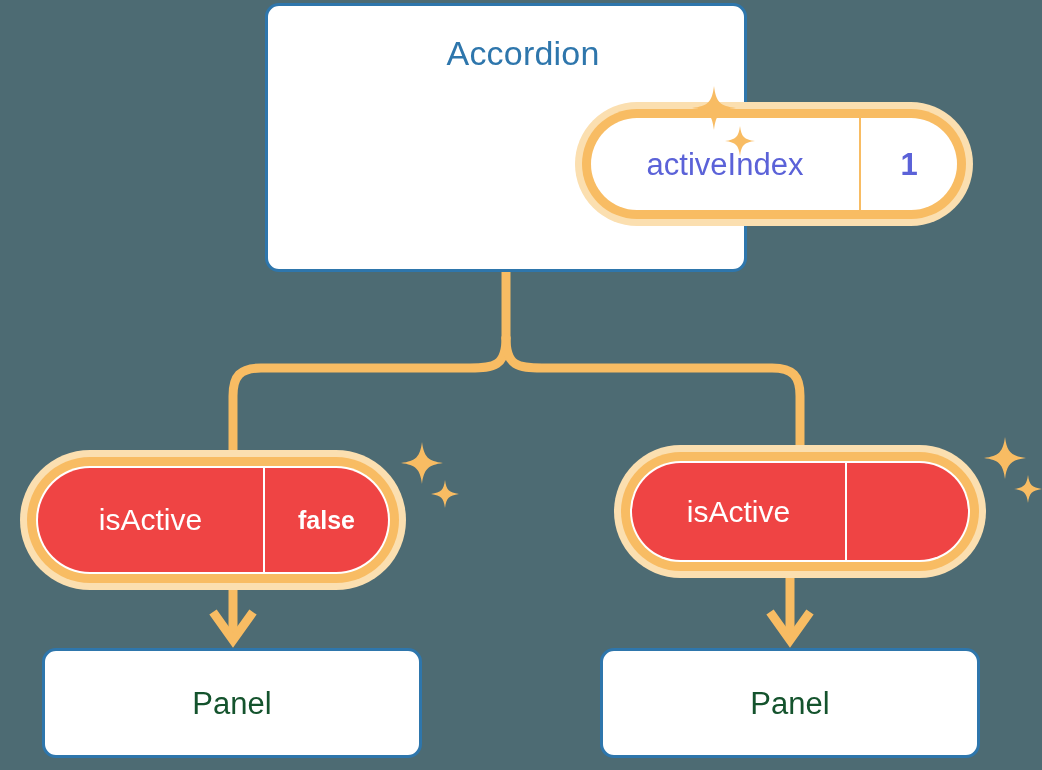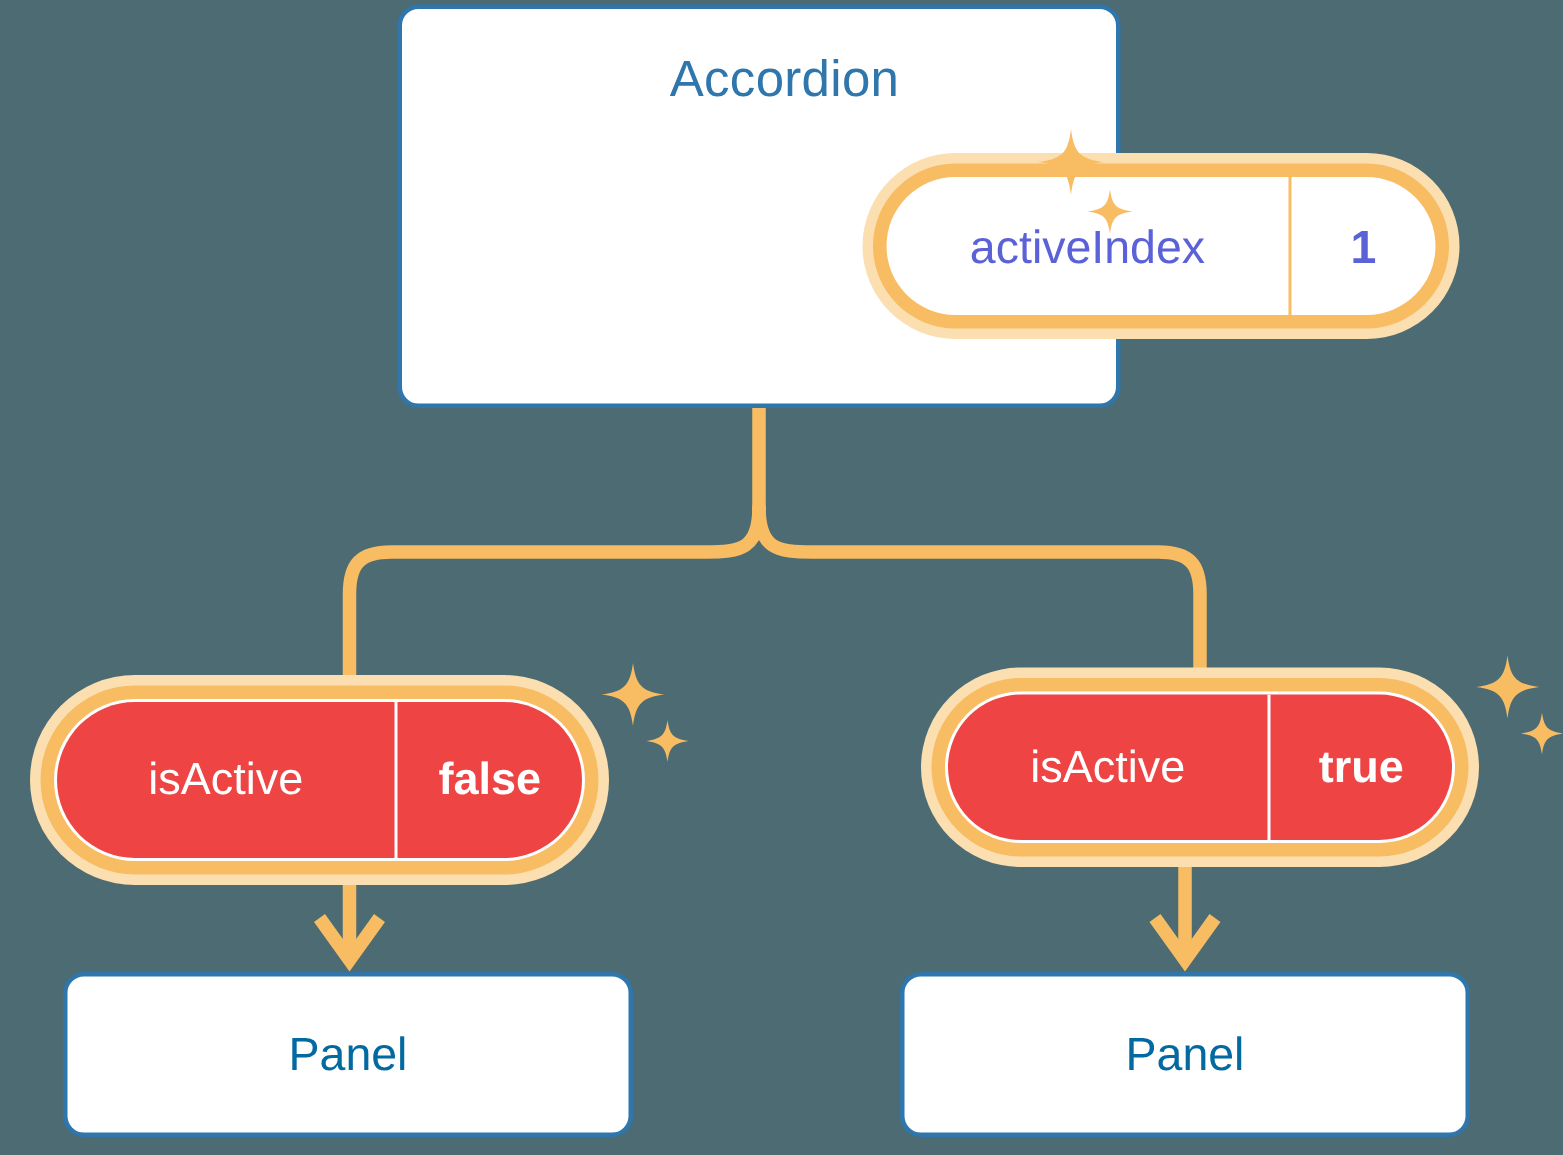--- a/index.html
+++ b/index.html
@@ -117,21 +117,21 @@
   .pill--filled .pill-key {
     flex: 0 0 auto;
     color: #ffffff;
     font-size: 30px;
     font-weight: 400;
     border-right: 2px solid #ffffff;
   }
   .pill--filled .pill-val {
     flex: 1 1 auto;
     color: #ffffff;
-    font-size: 30px;
+    font-size: 25px;
     font-weight: 700;
   }
 
   
   .pill--outline .pill-body {
     background: #ffffff;
   }
   .pill--outline .pill-inner {
     display: flex;
     align-items: stretch;
@@ -188,21 +188,21 @@
     left: 600px;
     top: 648px;
     width: 380px;
     height: 110px;
   }
   .panel-label {
     position: absolute;
     left: 0; right: 0; top: 50%;
     transform: translateY(-50%);
     text-align: center;
-    color: #0369a1;
+    color: #14532d;
     font-size: 31px;
     font-weight: 400;
     line-height: 1;
   }
 
   
   .sparkles {
     position: absolute;
     z-index: 4;
     pointer-events: none;
@@ -258,21 +258,20 @@
       </div>
     </div>
   </div>
 
   <div class="pill pill--filled" id="right-pill">
     <div class="pill-glow"></div>
     <div class="pill-ring"></div>
     <div class="pill-body">
       <div class="pill-inner">
         <div class="pill-key">isActive</div>
-        <div class="pill-val">true</div>
       </div>
     </div>
   </div>
 
   <div class="card" id="left-panel">
     <div class="panel-label">Panel</div>
   </div>
 
   <div class="card" id="right-panel">
     <div class="panel-label">Panel</div>

